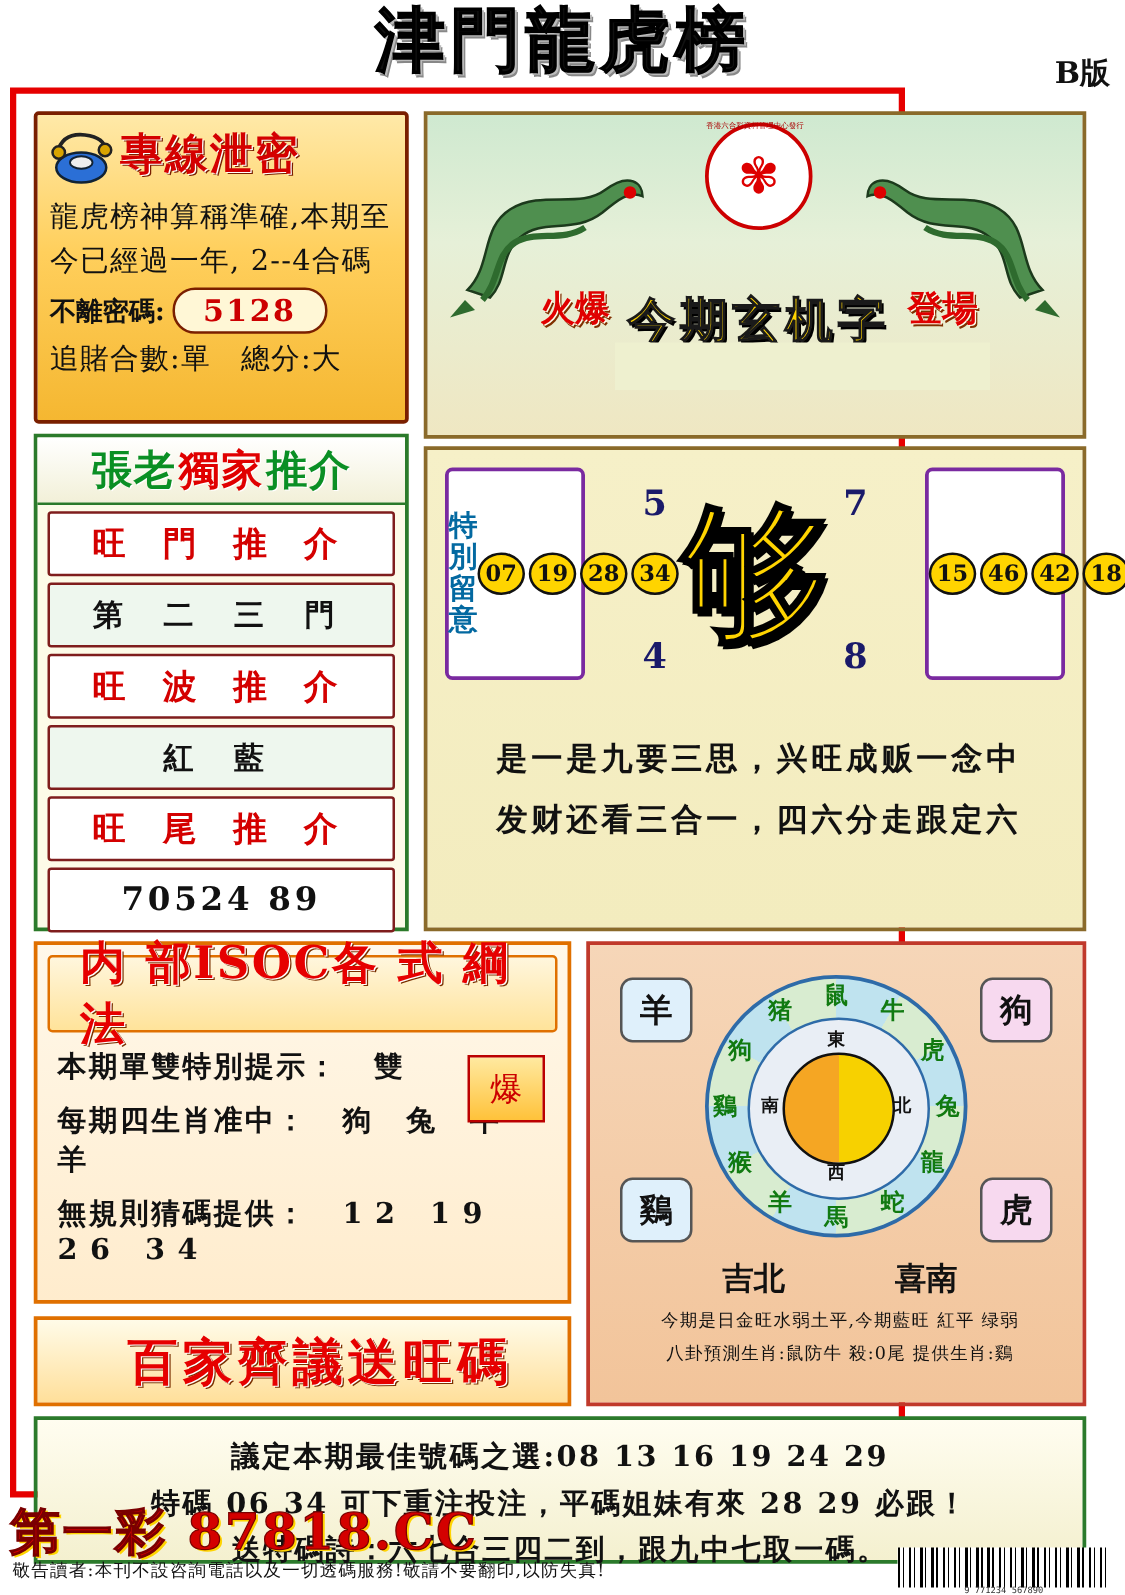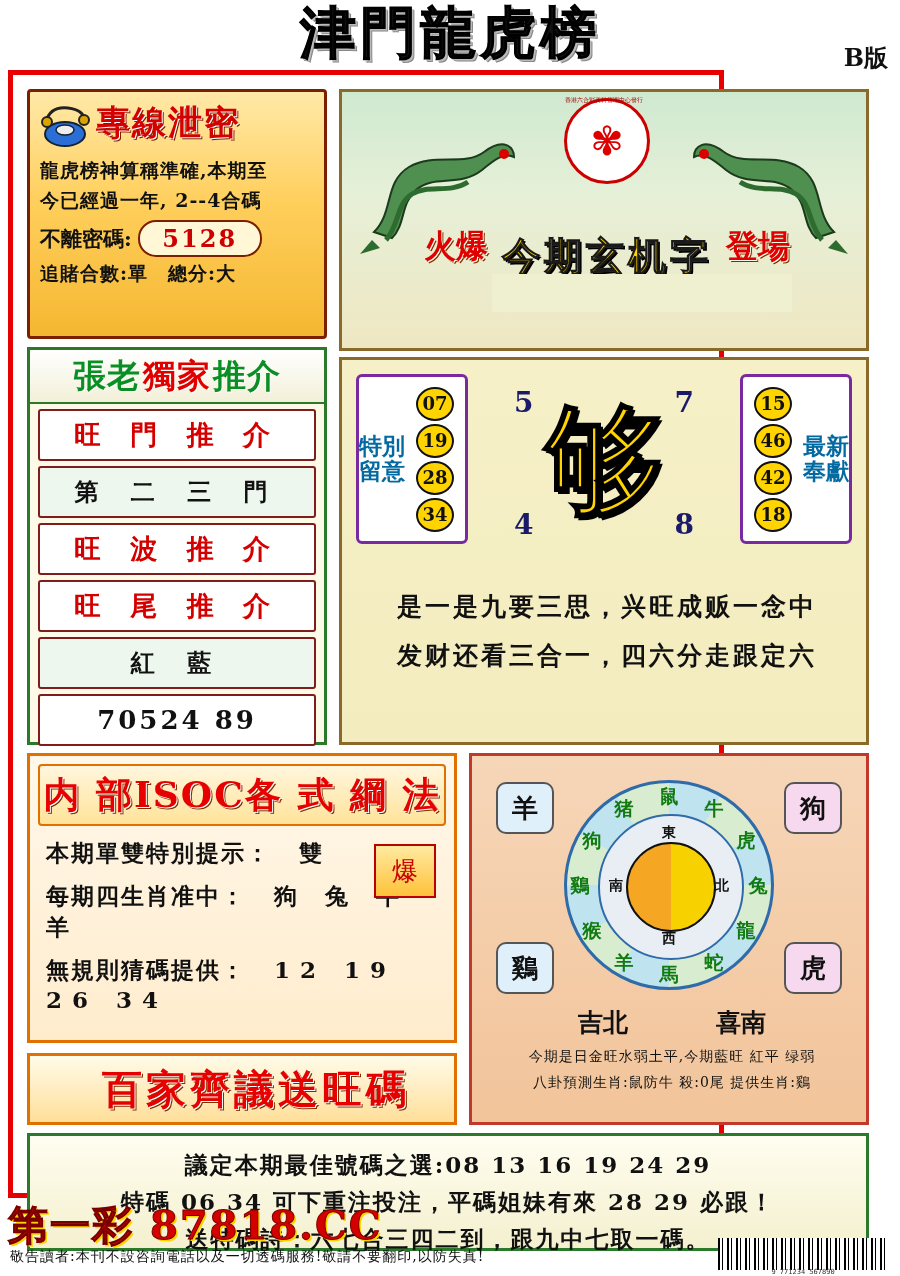--- a/index.html
+++ b/index.html
@@ -50,21 +50,21 @@
   }
   .hl-title{
     position:absolute;left:66px;top:8px;width:224px;
     font-family:"DejaVu Serif","Liberation Serif",serif;
     font-size:34px;font-weight:bold;color:#d40000;
     text-shadow:1px 1px 0 #fff,2px 2px 0 #7a1f00;
     letter-spacing:2px;
   }
   .hl-line{
     font-family:"DejaVu Serif","Liberation Serif",serif;
-    font-size:19px;color:#111;margin:4px 0 0 10px;font-weight:bold;
+    font-size:23px;color:#111;margin:4px 0 0 10px;font-weight:normal;
     letter-spacing:1px;
   }
   .hl-code-row{display:flex;align-items:center;margin:6px 0 0 10px;}
   .hl-code-label{
     font-family:"DejaVu Serif","Liberation Serif",serif;
     font-size:21px;font-weight:bold;color:#111;
   }
   .hl-code-oval{
     margin-left:6px;width:120px;height:33px;border:2px solid #7a1f00;
     border-radius:18px;background:#fff7d6;
@@ -120,21 +120,21 @@
   }
   .drg{position:absolute;top:20px;width:170px;height:150px;}
   .drg.left{left:12px;}
   .drg.right{right:12px;transform:scaleX(-1);}
   .banner-row{
     position:absolute;left:0;top:128px;width:530px;height:54px;
     display:flex;align-items:center;justify-content:center;gap:14px;
   }
   .hot-word{
     font-family:"DejaVu Serif","Liberation Serif",serif;
-    font-size:32px;font-weight:bold;color:#e00000;
+    font-size:28px;font-weight:bold;color:#e00000;
     text-shadow:1px 1px 0 #ffe, 2px 2px 0 #803000;
   }
   .banner-main{
     font-family:"DejaVu Serif","Liberation Serif",serif;
     font-size:38px;font-weight:bold;color:#ffd400;letter-spacing:4px;
     -webkit-text-stroke:1px #1a1a1a;
     text-shadow:2px 2px 0 #000;
     margin-top:19px;
   }
   .blank-strip{
@@ -153,21 +153,21 @@
     border:3px solid #7a2aa0;border-radius:6px;background:#ffffff;
     display:flex;align-items:center;box-sizing:border-box;
   }
   .side-box.left{left:14px;}
   .side-box.right{right:14px;}
   .sb-label{
     width:46px;font-family:"DejaVu Serif","Liberation Serif",serif;
     font-size:23px;font-weight:bold;color:#0369a1;text-align:center;
     line-height:1.08;
   }
-  .sb-balls{flex:1;display:flex;flex-direction:column;align-items:center;gap:3px;}
+  .sb-balls{flex:1;display:flex;align-items:center;gap:3px;}
   .ball{
     width:34px;height:30px;border-radius:50%;
     border:2px solid #111;background:#fff;
     display:flex;align-items:center;justify-content:center;
     font-family:"DejaVu Serif","Liberation Serif",serif;
     font-size:18px;font-weight:bold;color:#111;
   }
   .ball.y{background:#ffd400;}
   .bigchar{
     position:absolute;left:50%;margin-left:-80px;top:30px;width:160px;height:140px;
@@ -198,20 +198,21 @@
     border:3px solid #e07000;box-sizing:border-box;
     background:linear-gradient(180deg,#fff8ea 0%,#ffeccd 100%);
   }
   .isoc-title{
     margin:8px;height:58px;border:2px solid #e07000;border-radius:4px;
     background:linear-gradient(180deg,#fff6dd 0%,#ffe39a 100%);
     display:flex;align-items:center;justify-content:center;
     font-family:"DejaVu Serif","Liberation Serif",serif;
     font-size:36px;font-weight:bold;color:#e60000;letter-spacing:2px;
     text-shadow:1px 1px 0 #fff,2px 2px 0 #7a3000;
+    padding-left:24px;
   }
   .isoc-line{
     margin:12px 0 0 16px;
     font-family:"DejaVu Serif","Liberation Serif",serif;
     font-size:23px;color:#111;font-weight:bold;letter-spacing:2px;
   }
   .isoc-line .val{margin-left:18px;letter-spacing:10px;}
   .fire-icon{
     position:absolute;right:18px;top:88px;width:58px;height:50px;
     border:2px solid #b00;background:linear-gradient(180deg,#ffe9a0,#ffc23a);
@@ -359,22 +360,22 @@
 
     <div class="zhang">
       <div class="zhang-head">
         <span class="zh-g">張老</span>
         <span class="zh-r">獨家</span>
         <span class="zh-g">推介</span>
       </div>
       <div class="zrow">旺 門 推 介</div>
       <div class="zrow alt">第 二  三 門</div>
       <div class="zrow">旺 波 推 介</div>
+      <div class="zrow alt">紅    藍</div>
       <div class="zrow">旺 尾 推 介</div>
-      <div class="zrow alt">紅    藍</div>
       <div class="zrow num">70524 89</div>
     </div>
 
     <div class="dragon">
       <svg class="drg left" viewBox="0 0 170 150">
         <path d="M20 120 C40 100 30 70 55 55 C80 40 110 55 130 40 C150 25 160 35 160 45
                  C150 40 140 48 128 58 C105 76 80 62 62 78 C46 92 52 112 38 126 Z" fill="#4f8f4f" stroke="#1c3a1c" stroke-width="2"></path>
         <path d="M32 128 C46 112 42 92 58 82 C74 72 96 82 114 70" stroke="#2e6b2e" stroke-width="5" fill="none"></path>
         <circle cx="150" cy="42" r="5" fill="#d00"></circle>
         <path d="M18 128 L6 142 L26 136 Z" fill="#2e6b2e"></path>

